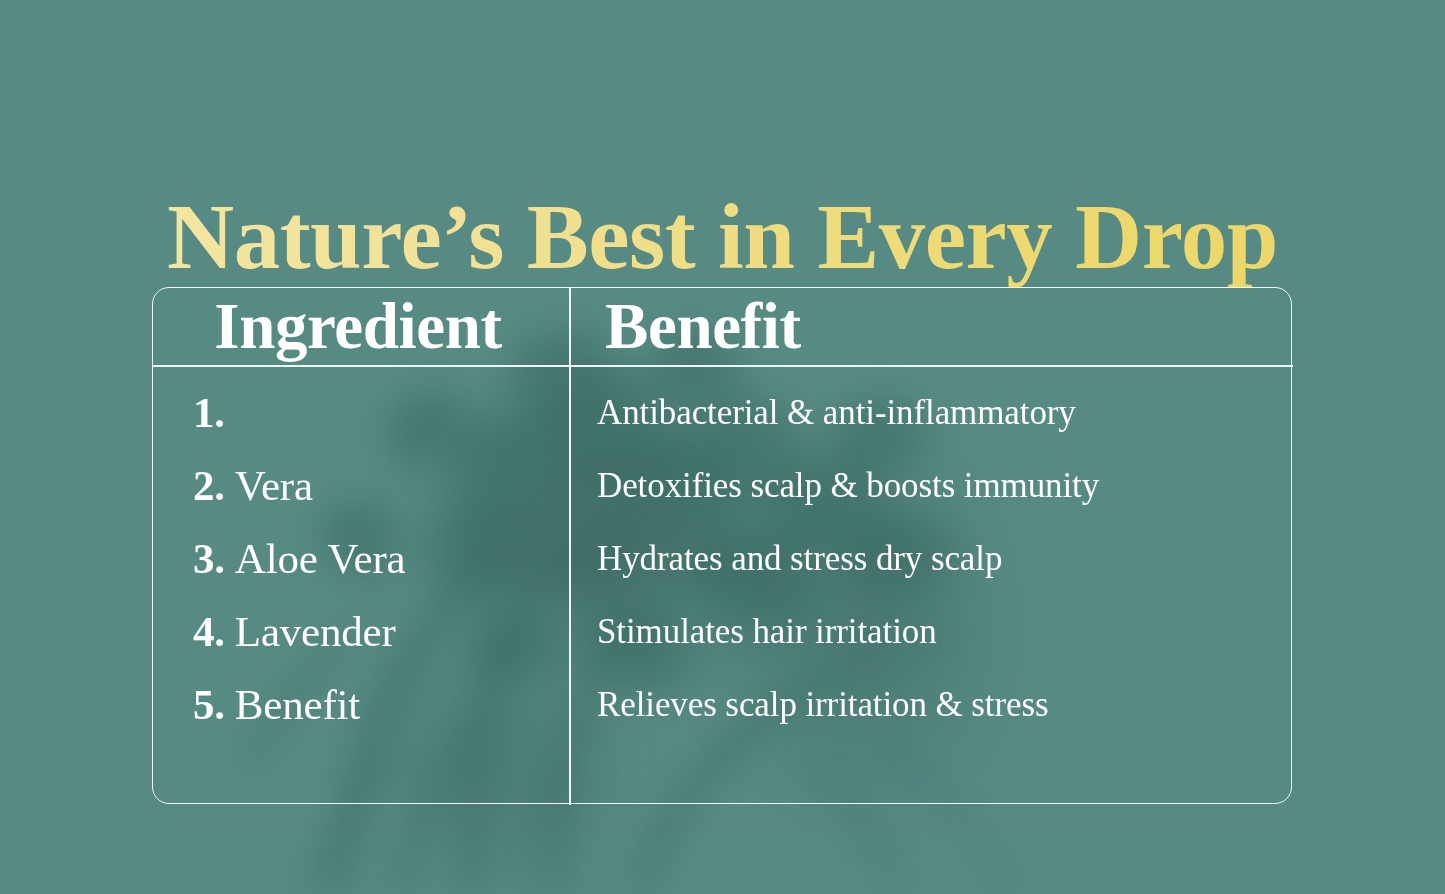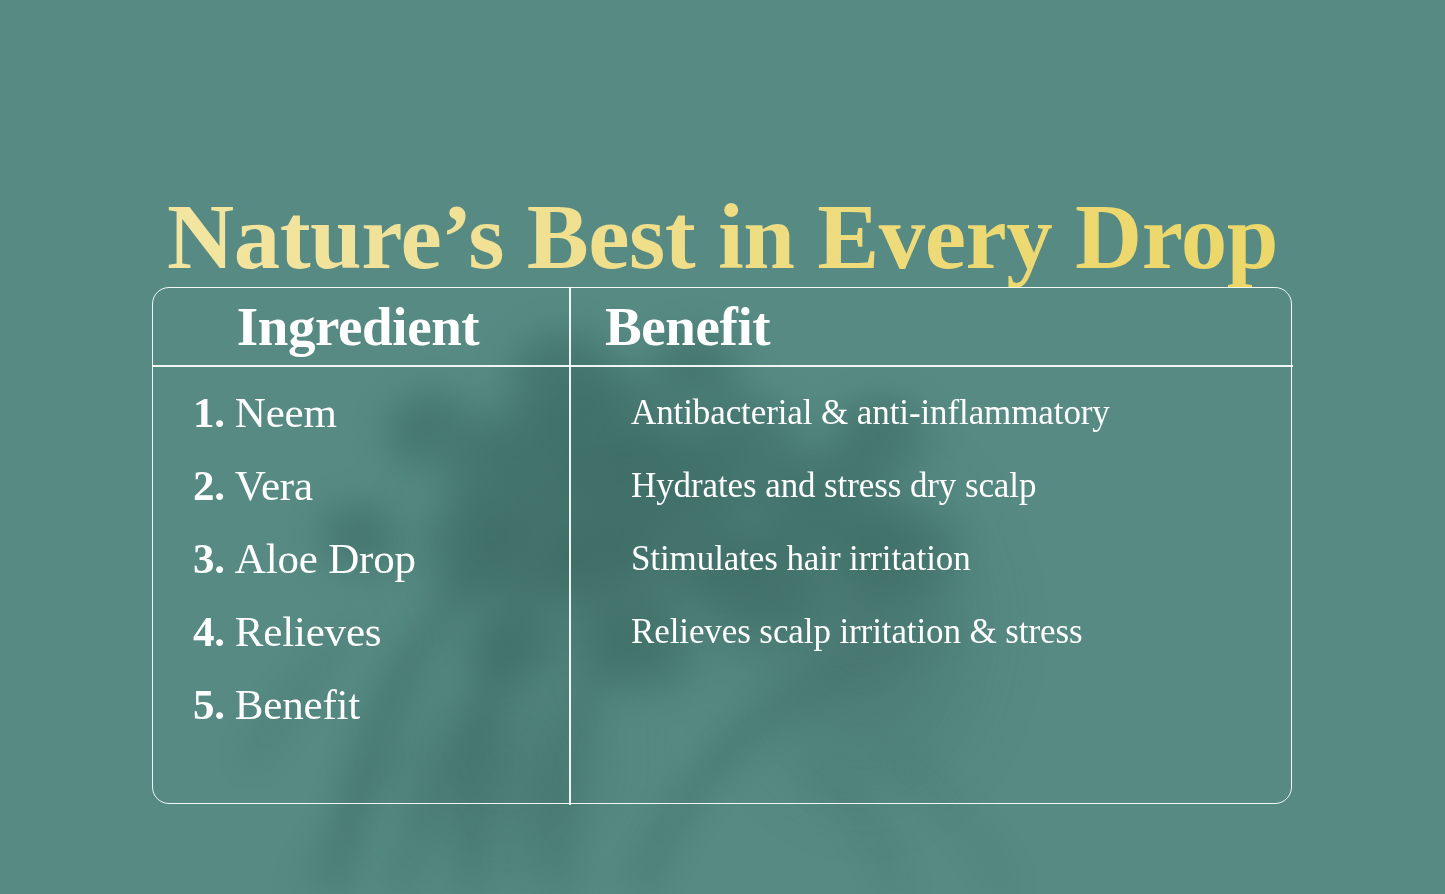--- a/index.html
+++ b/index.html
@@ -100,21 +100,21 @@
     background: rgba(255,255,255,0.92);
   }
 
   .head-cell {
     position: absolute;
     top: 0;
     height: 77px;
     display: flex;
     align-items: center;
     color: #ffffff;
-    font-size: 55px;
+    font-size: 65px;
     font-weight: 600;
     letter-spacing: -0.4px;
     white-space: nowrap;
   }
   #head-ingredient {
     left: 0;
     width: 416px;
     justify-content: center;
     padding-right: 6px;
     box-sizing: border-box;
@@ -155,21 +155,21 @@
     left: 418px;
     top: 79px;
     width: 722px;
     padding-top: 9px;
     box-sizing: border-box;
   }
   .benefit-row {
     height: 73px;
     display: flex;
     align-items: center;
-    padding-left: 60px;
+    padding-left: 26px;
     color: #ffffff;
     font-size: 35px;
     font-weight: 400;
     letter-spacing: -0.1px;
     white-space: nowrap;
     box-sizing: border-box;
   }
 </style>
 </head>
 <body>
@@ -235,41 +235,41 @@
     <div id="col-divider"></div>
     <div id="header-divider"></div>
 
     <div class="head-cell" id="head-ingredient">Ingredient</div>
 
     <div class="head-cell" id="head-benefit">Benefit</div>
 
     <div id="ingredient-list">
       <div class="ingredient-row">
         <span class="ing-num">1.</span>
-        <span>Neem</span>
       </div>
       <div class="ingredient-row">
         <span class="ing-num">2.</span>
         <span>Vera</span>
       </div>
       <div class="ingredient-row">
         <span class="ing-num">3.</span>
-        <span>Aloe Drop</span>
+        <span>Aloe Vera</span>
       </div>
       <div class="ingredient-row">
         <span class="ing-num">4.</span>
-        <span>Relieves</span>
+        <span>Lavender</span>
       </div>
       <div class="ingredient-row">
         <span class="ing-num">5.</span>
         <span>Benefit</span>
       </div>
     </div>
 
     <div id="benefit-list">
       <div class="benefit-row">Antibacterial &amp; anti-inflammatory</div>
+      <div class="benefit-row">Detoxifies scalp &amp; boosts immunity</div>
       <div class="benefit-row">Hydrates and stress dry scalp</div>
       <div class="benefit-row">Stimulates hair irritation</div>
       <div class="benefit-row">Relieves scalp irritation &amp; stress</div>
     </div>
 
   </div>
 </div>
 
 </body></html>

